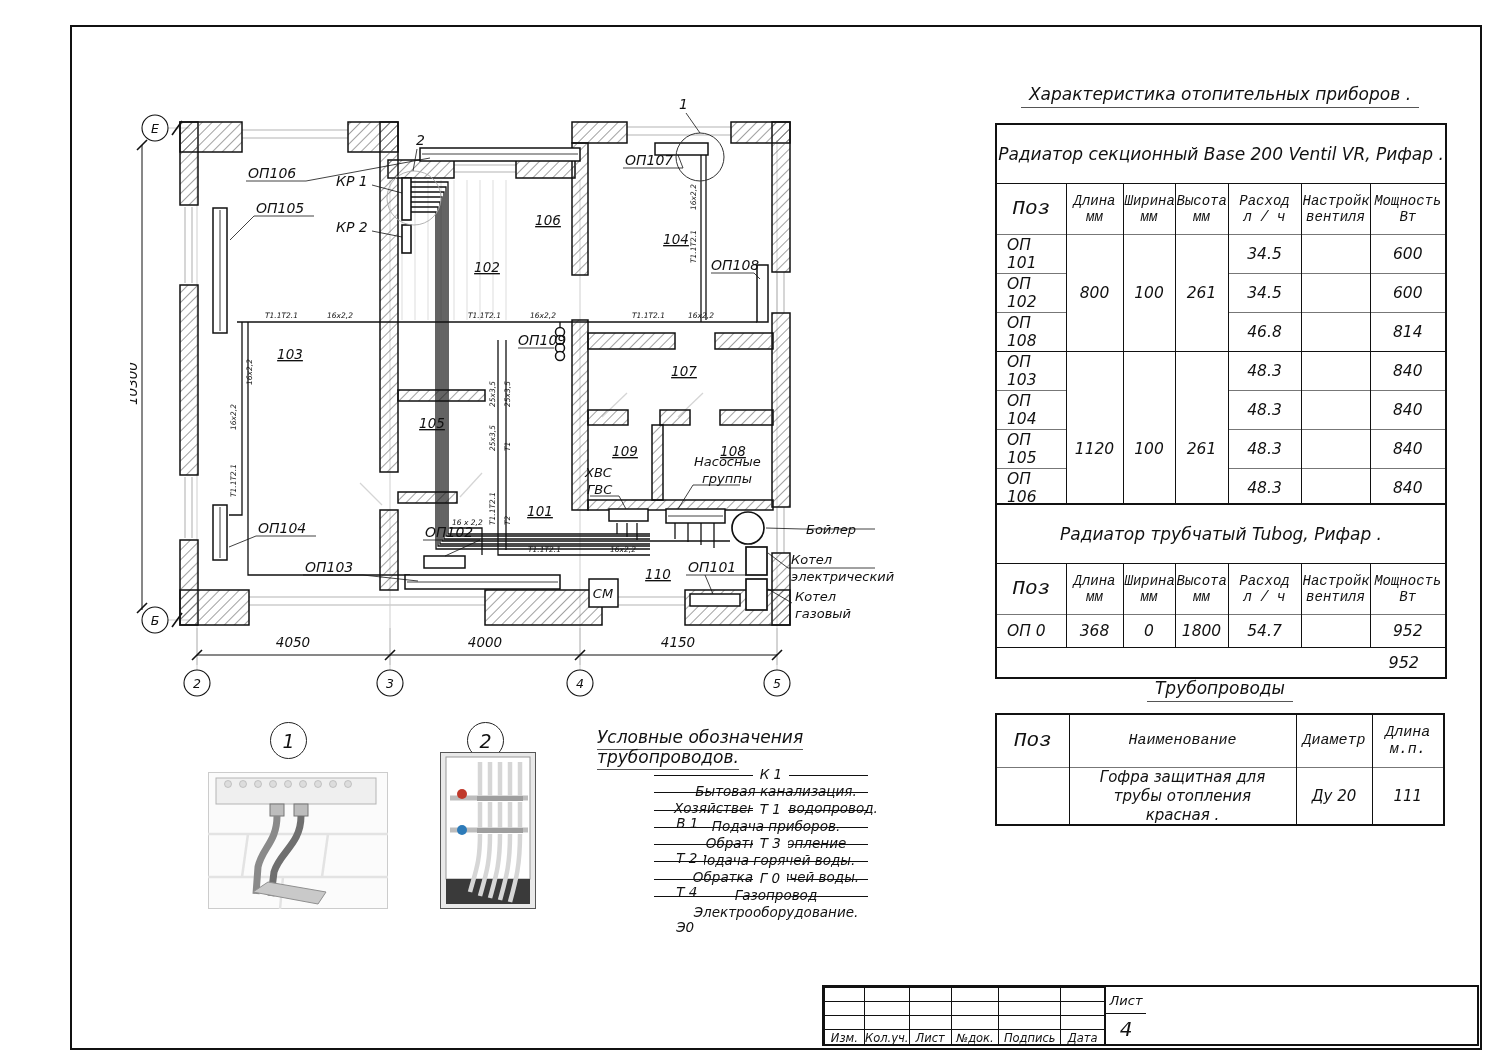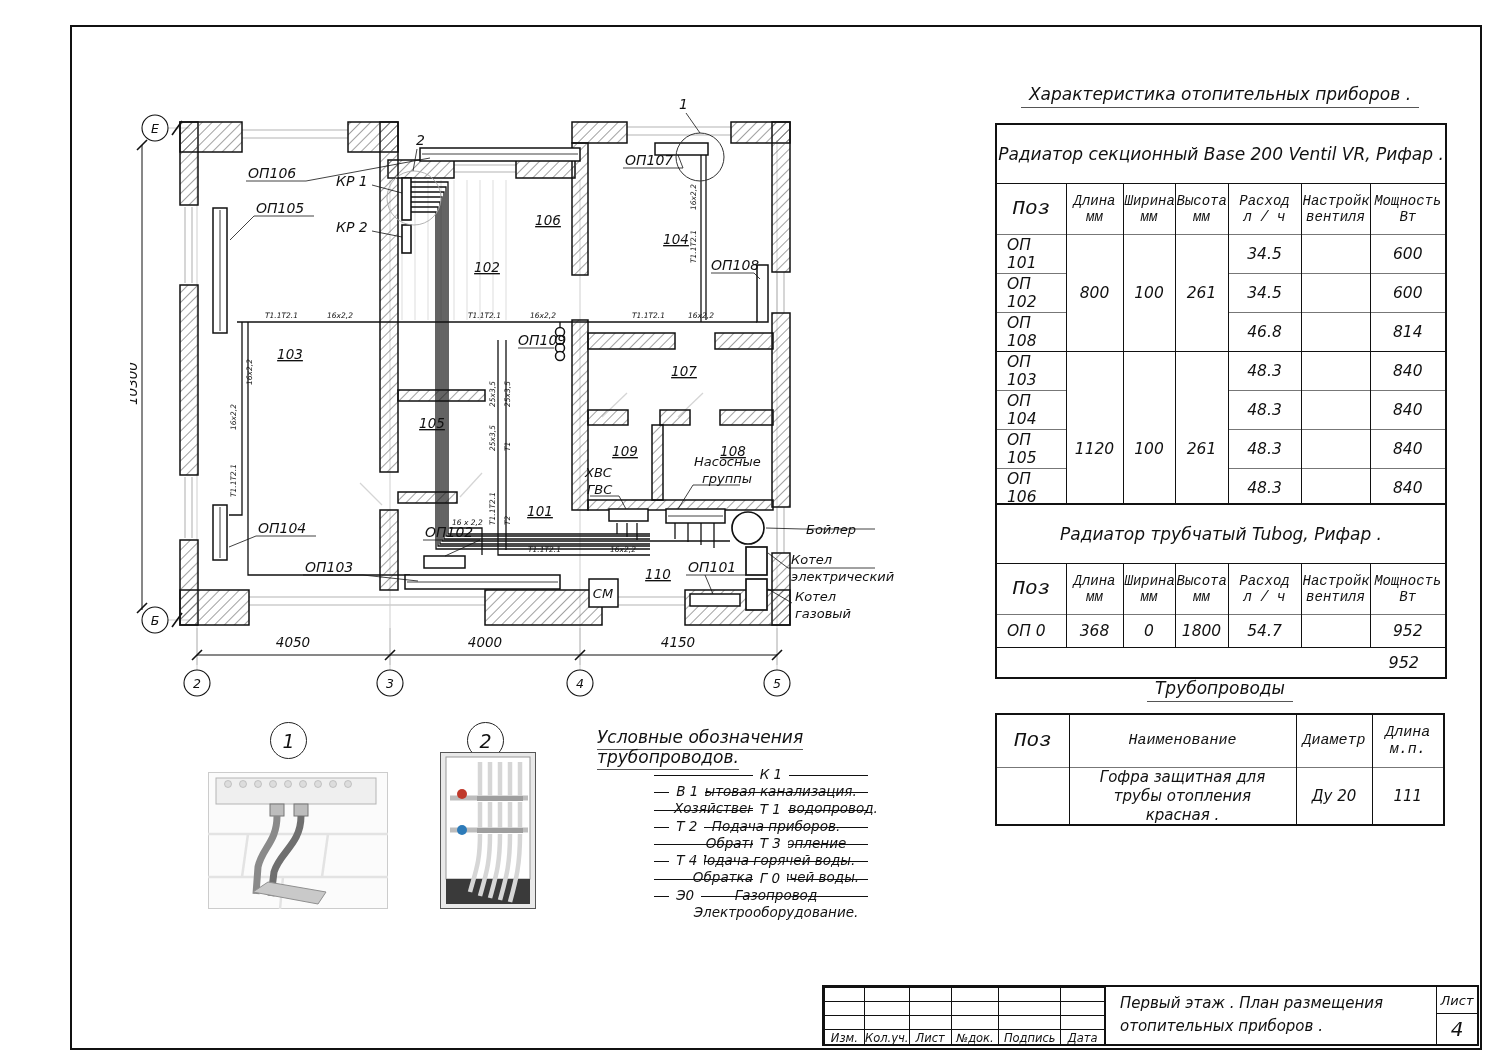--- a/index.html
+++ b/index.html
@@ -26,21 +26,21 @@
   
   .legend{position:absolute;left:597px;top:727px;width:330px;}
   .legend .ltitle{font-style:italic;font-size:17px;text-align:left;}
   .legend .ltitle span{border-bottom:1.2px solid #555;padding-bottom:2px;}
   .lrow{display:flex;align-items:center;height:17.3px;margin-top:0;flex-direction:column;}
   .lw{position:relative;width:232px;height:16px;flex:none;}
   .lw .ln{position:absolute;left:8px;right:10px;top:50%;border-top:1.7px solid #111;}
   .lw .code{position:absolute;top:50%;transform:translateY(-56%);background:#fff;padding:0 7px;
             font-style:italic;font-size:13.5px;white-space:nowrap;}
   .lw.far .code{left:46%;}
-  .lw.near .code{left:10%;}
+  .lw.near .code{left:10%;margin-top:32px;}
   .lrow .desc{font-style:italic;font-size:13.5px;margin-left:28px;white-space:nowrap;}
   .legend .lrow:first-of-type{margin-top:16px;}
   
   .co{position:absolute;width:35px;height:35px;border:1.4px solid #222;border-radius:50%;
       display:flex;align-items:center;justify-content:center;font-size:19px;font-style:italic;background:#fff;}
   
   .tblock{position:absolute;left:822px;top:985px;width:657px;height:61px;border:2px solid #111;
           display:flex;background:#fff;box-sizing:border-box;}
   .tb-left{width:281px;flex:none;border-collapse:collapse;}
   .tb-left td{border:1px solid #111;height:13px;font-size:11.5px;font-style:italic;text-align:center;padding:0;}
@@ -694,18 +694,17 @@
     <tr style="height:16px">
       <td>Изм.</td>
       <td>Кол.уч.</td>
       <td>Лист</td>
       <td>№док.</td>
       <td>Подпись</td>
       <td>Дата</td>
     </tr>
   </tbody>
     </table>
-  <div class="tb-mid">Первый этаж . План размещения отопительных приборов .</div>
   <div class="tb-right">
     <div class="rl">Лист</div>
     <div class="rn">4</div>
   </div>
 </div>
 
 </body></html>

